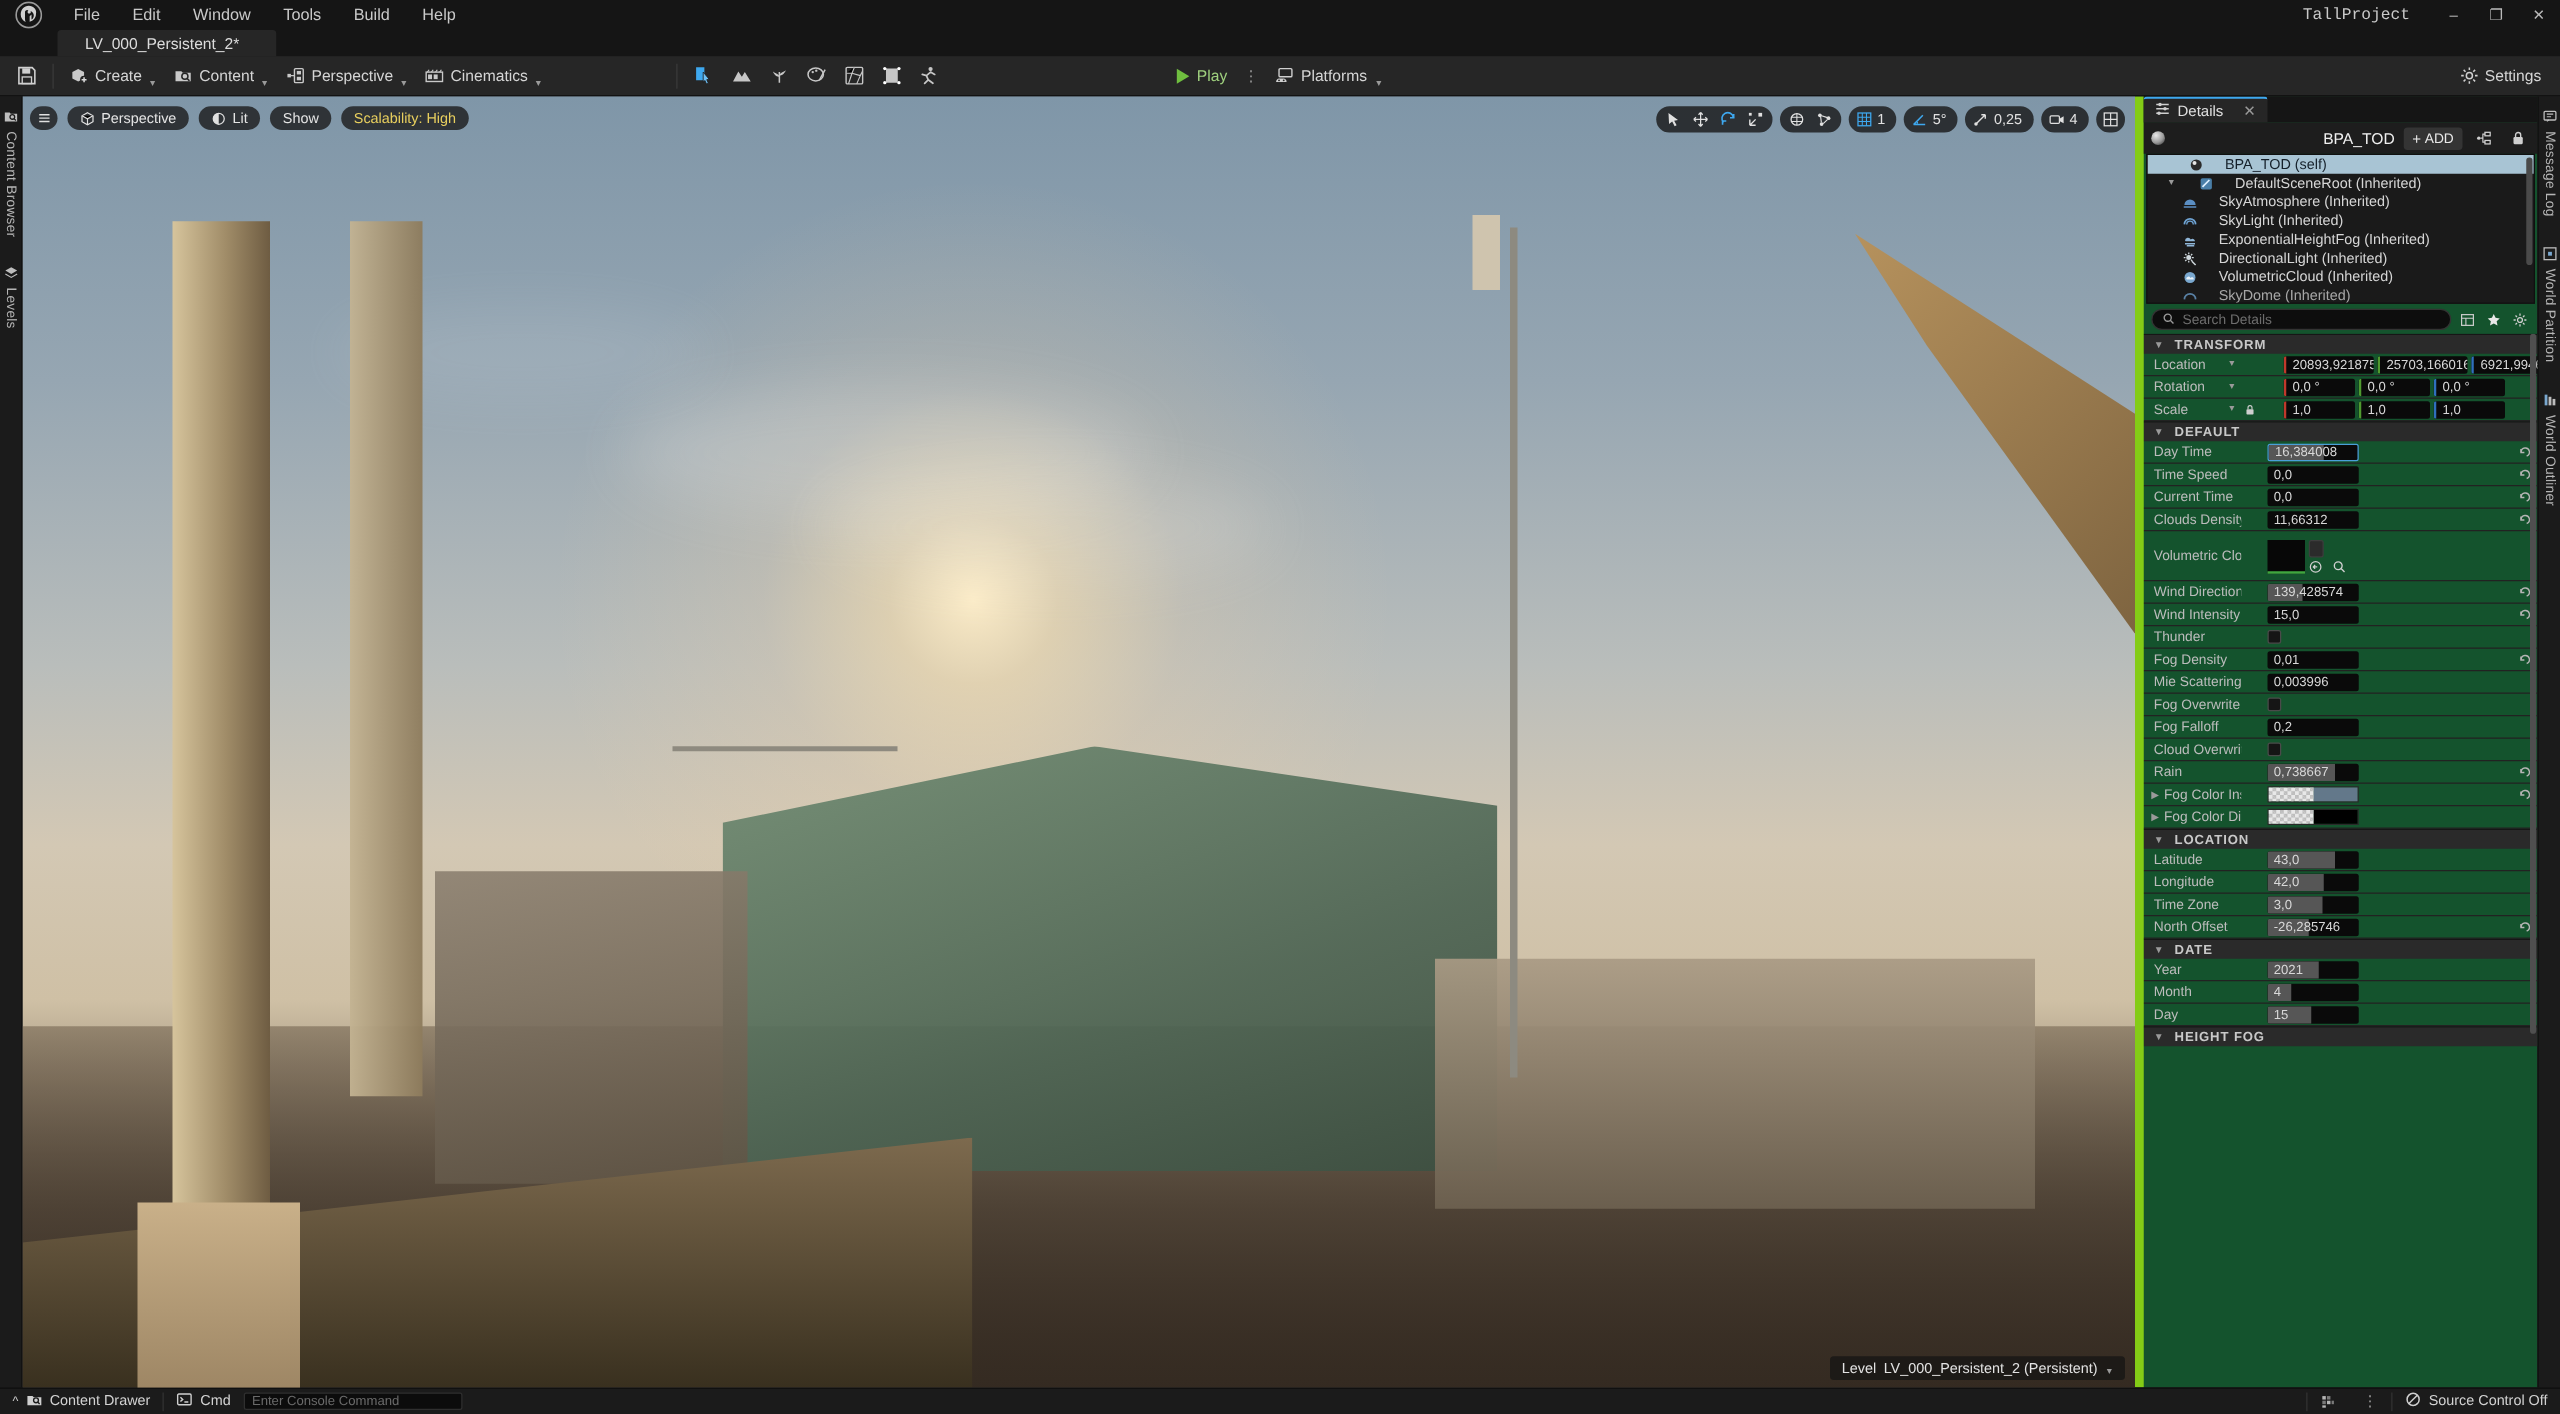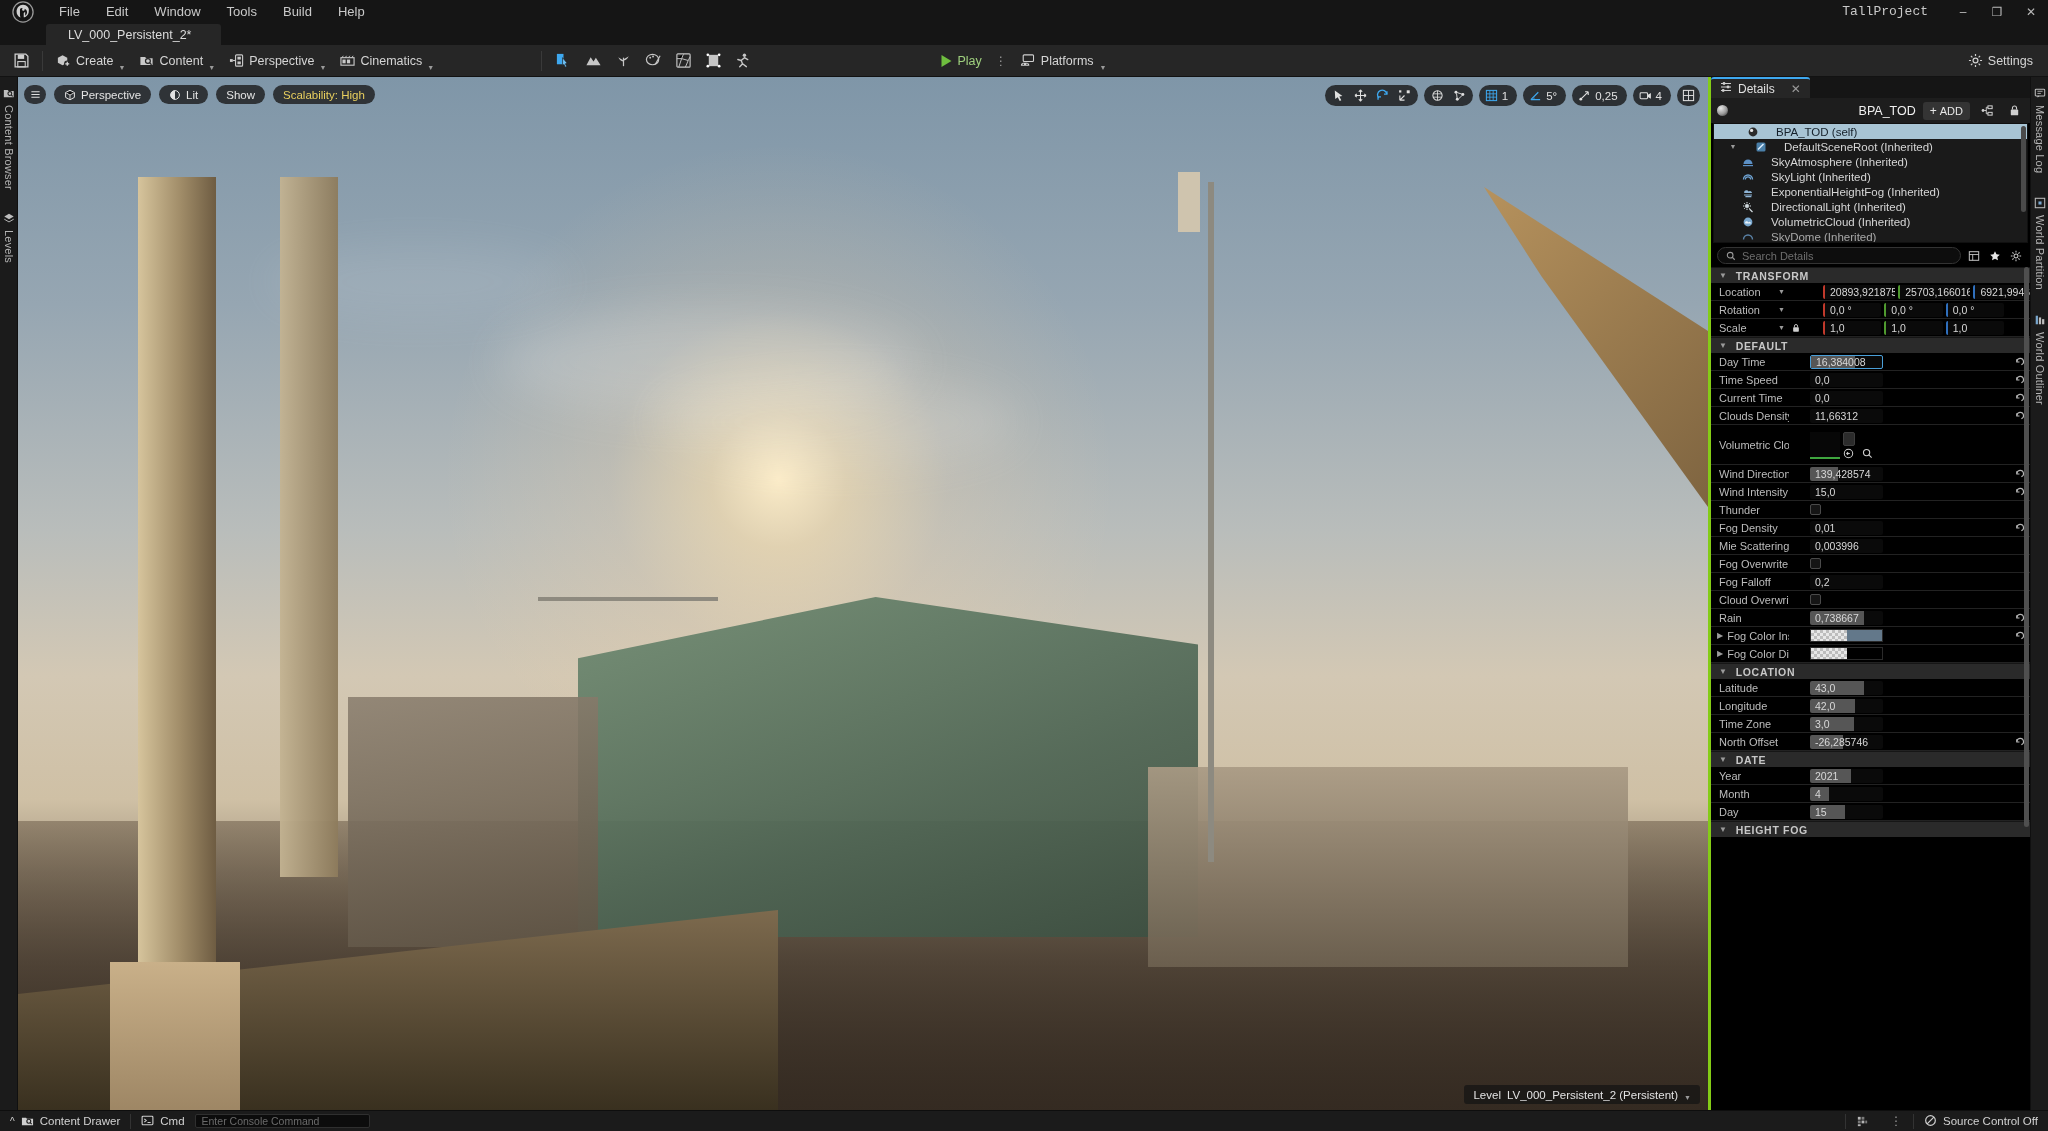--- a/index.html
+++ b/index.html
@@ -91,22 +91,22 @@
     align-items:center; gap:4px; padding:0 9px 0 6px; font-size:11.5px; color:#e0e0e0; }
   .pillval svg { width:13px; height:13px; }
   .pillval.on { color:#3ea8ef; }
 
   
   .vp-level { position:absolute; right:8px; bottom:6px; height:19px; border-radius:3px;
     background:rgba(20,20,20,.72); display:flex; align-items:center; gap:6px; padding:0 9px;
     font-size:11.5px; color:#e2e2e2; z-index:6; }
 
   
-  .details { width:322px; background:#000000; display:flex; flex-direction:column;
-    flex:0 0 322px; border-left:3px solid #84cc16; min-height:0; }
+  .details { width:322px; background:#14532d; display:flex; flex-direction:column;
+    flex:0 0 322px; border-left:7px solid #84cc16; min-height:0; }
   .dtabs { height:21px; background:#151515; display:flex; align-items:flex-end; flex:0 0 auto; }
   .dtab { height:21px; background:#262626; display:flex; align-items:center; gap:6px;
     padding:0 9px; font-size:12px; color:#e0e0e0; border-radius:3px 3px 0 0;
     border-top:2px solid #3ea8ef; }
   .dtab svg { width:12px; height:12px; }
   .dtab .x { font-size:12px; color:#9a9a9a; margin-left:10px; }
 
   .dhead { height:25px; display:flex; align-items:center; gap:7px; padding:0 6px;
     background:#1d1d1d; flex:0 0 auto;text-align:right; }
   .dot { width:11px; height:11px; border-radius:50%;

